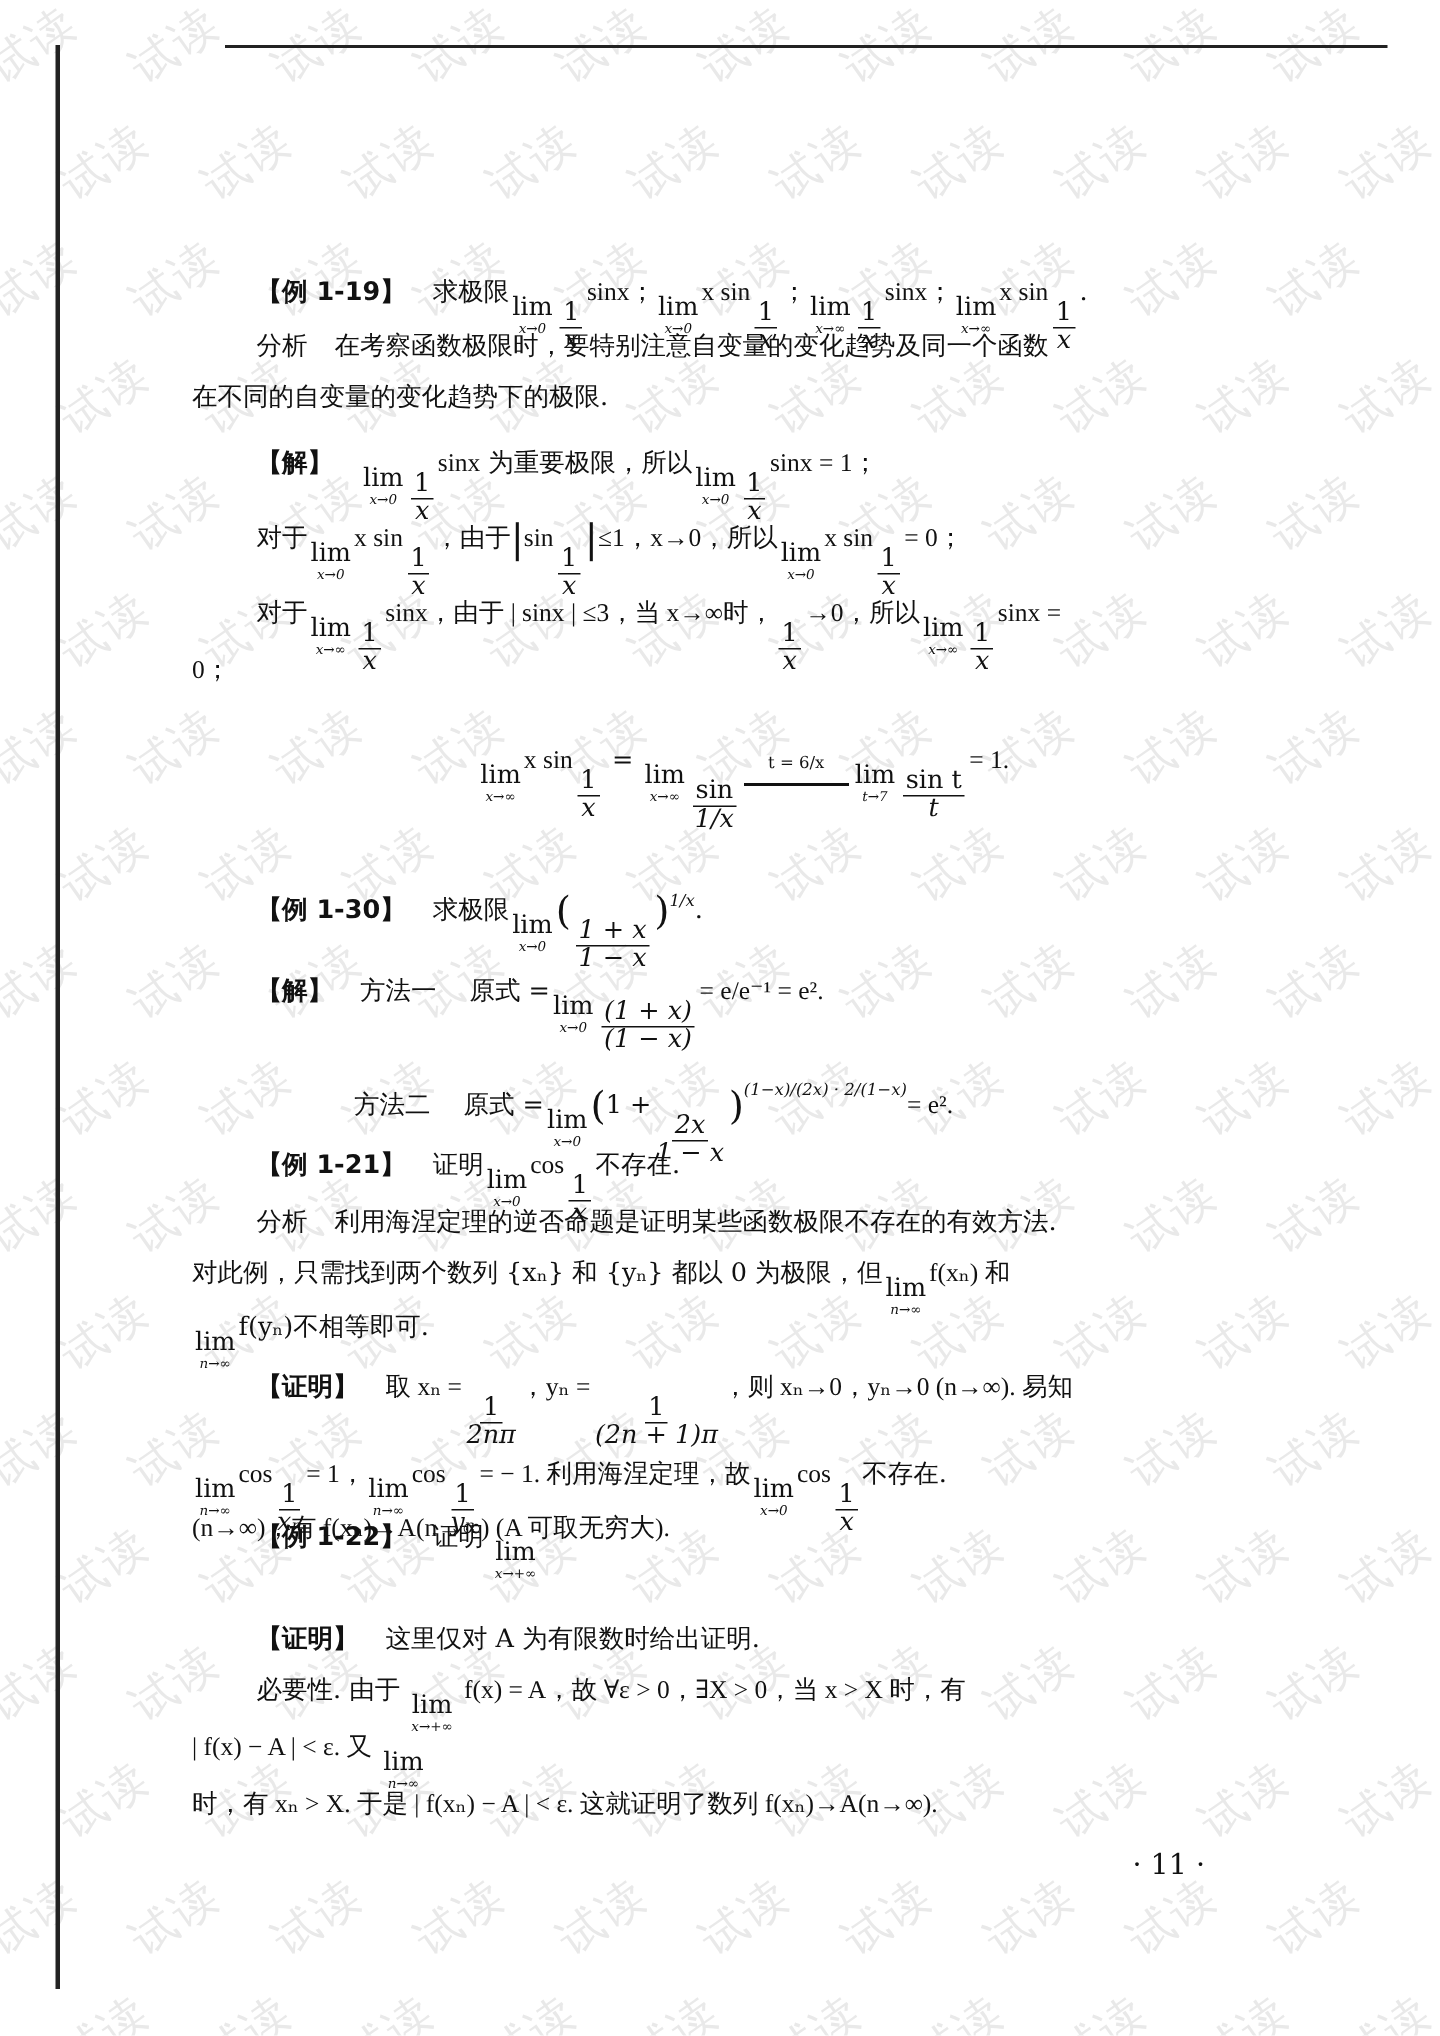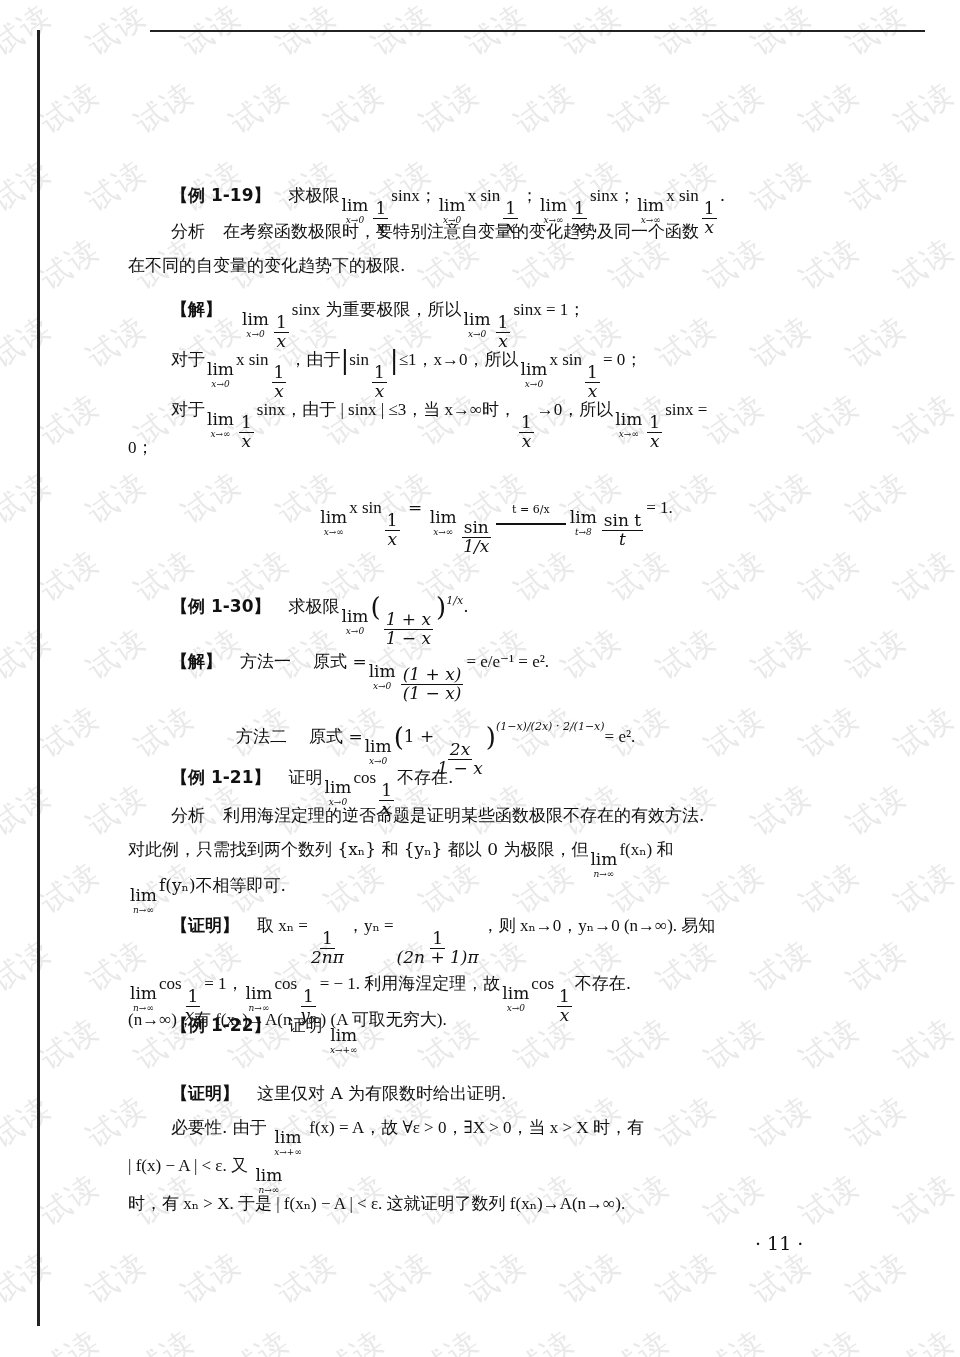--- a/index.html
+++ b/index.html
@@ -319,21 +319,21 @@
         <span class="top">lim</span>
         <span class="sub">x→∞</span>
       </span><span class="frac" style="vertical-align:-20px">
         <span class="num" style="font-style:normal">sin</span>
         <span class="den">1/x</span>
       </span><span style="display:inline-flex;flex-direction:column;align-items:center;vertical-align:0;margin:0 2px">
         <span style="font-size:11px">t = 6/x</span>
         <span style="display:block;width:70px;border-top:2px solid #111"></span>
       </span><span class="lim">
         <span class="top">lim</span>
-        <span class="sub">t→8</span>
+        <span class="sub">t→7</span>
       </span><span class="frac">
         <span class="num">sin t</span>
         <span class="den">t</span>
       </span><span class="m">= 1.</span>
   </div>
 
   <div class="line indent" style="top:588px">
     <span class="label">【例 1-30】</span><span>求极限</span><span class="lim">
         <span class="top">lim</span>
         <span class="sub">x→0</span>

